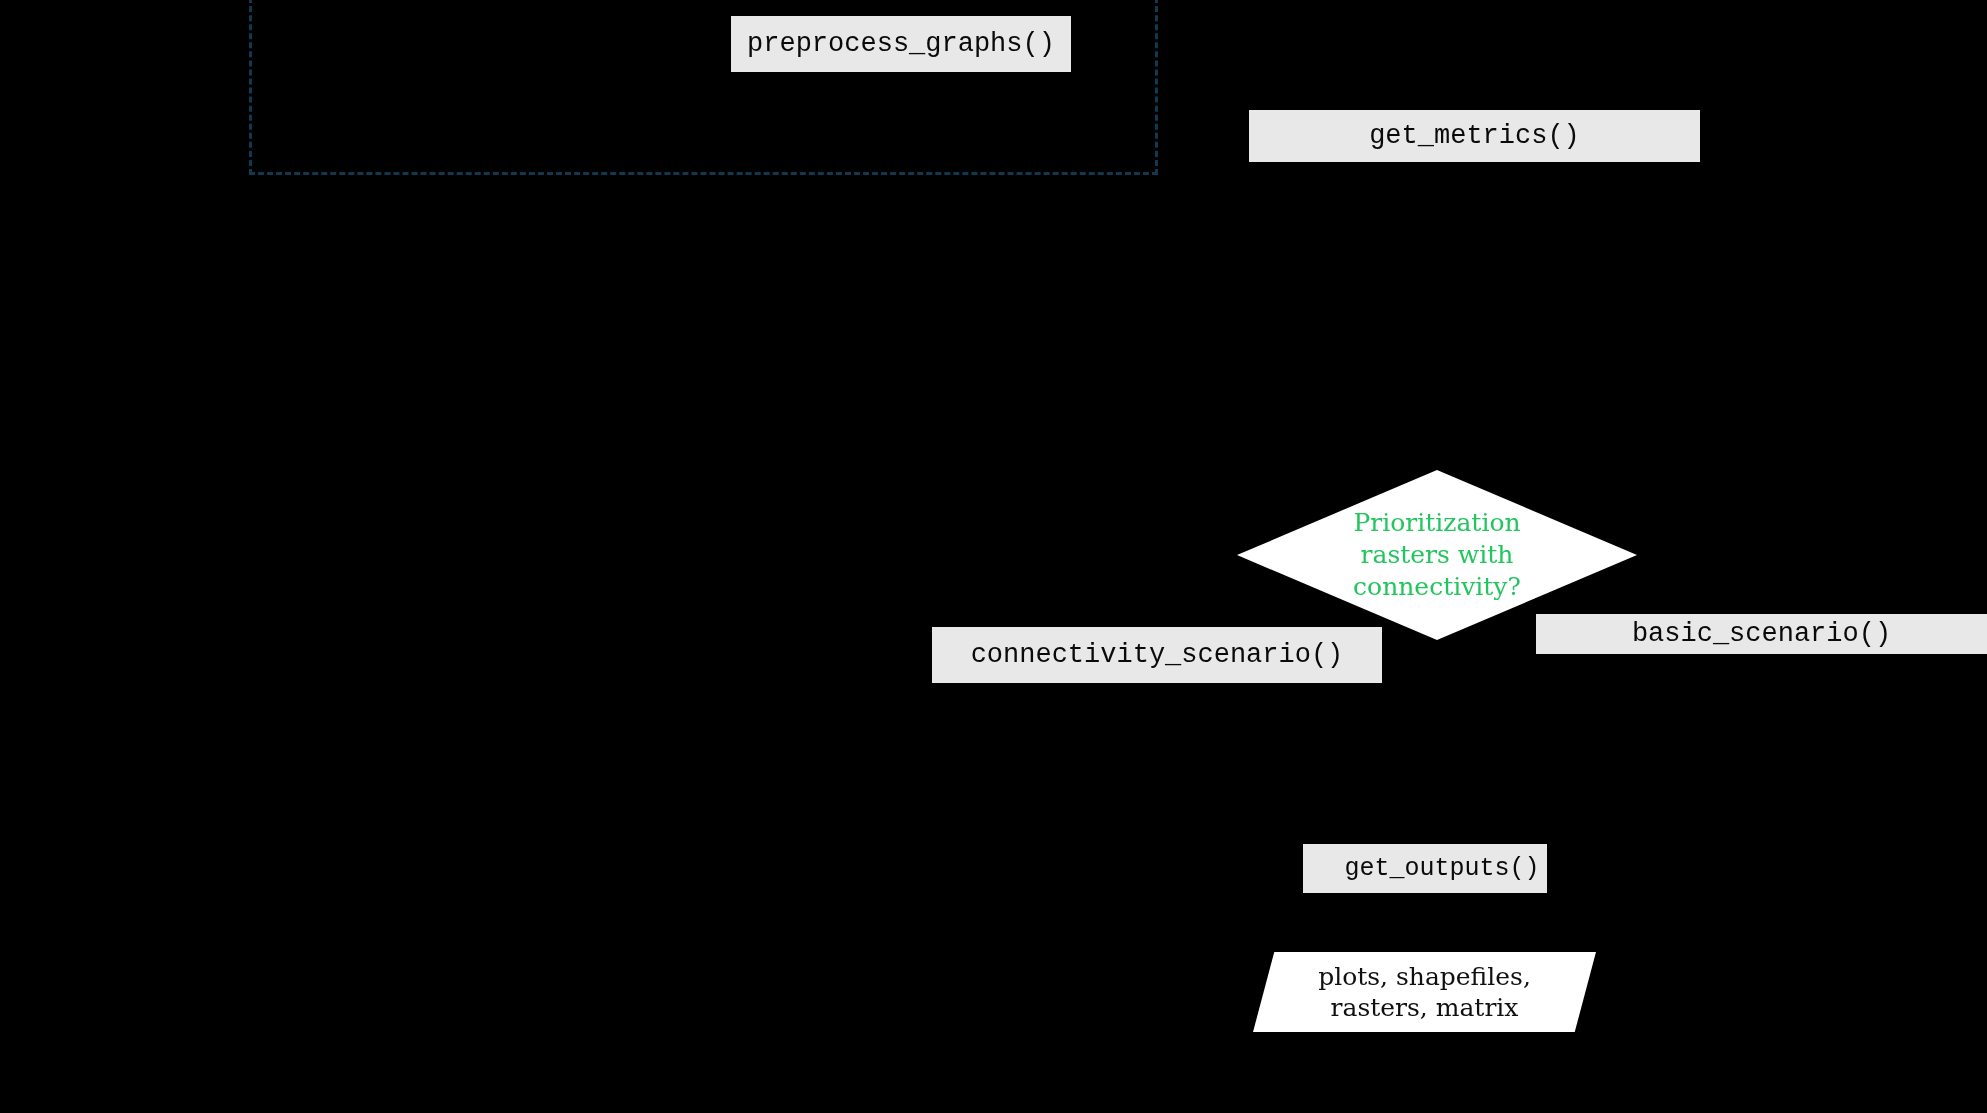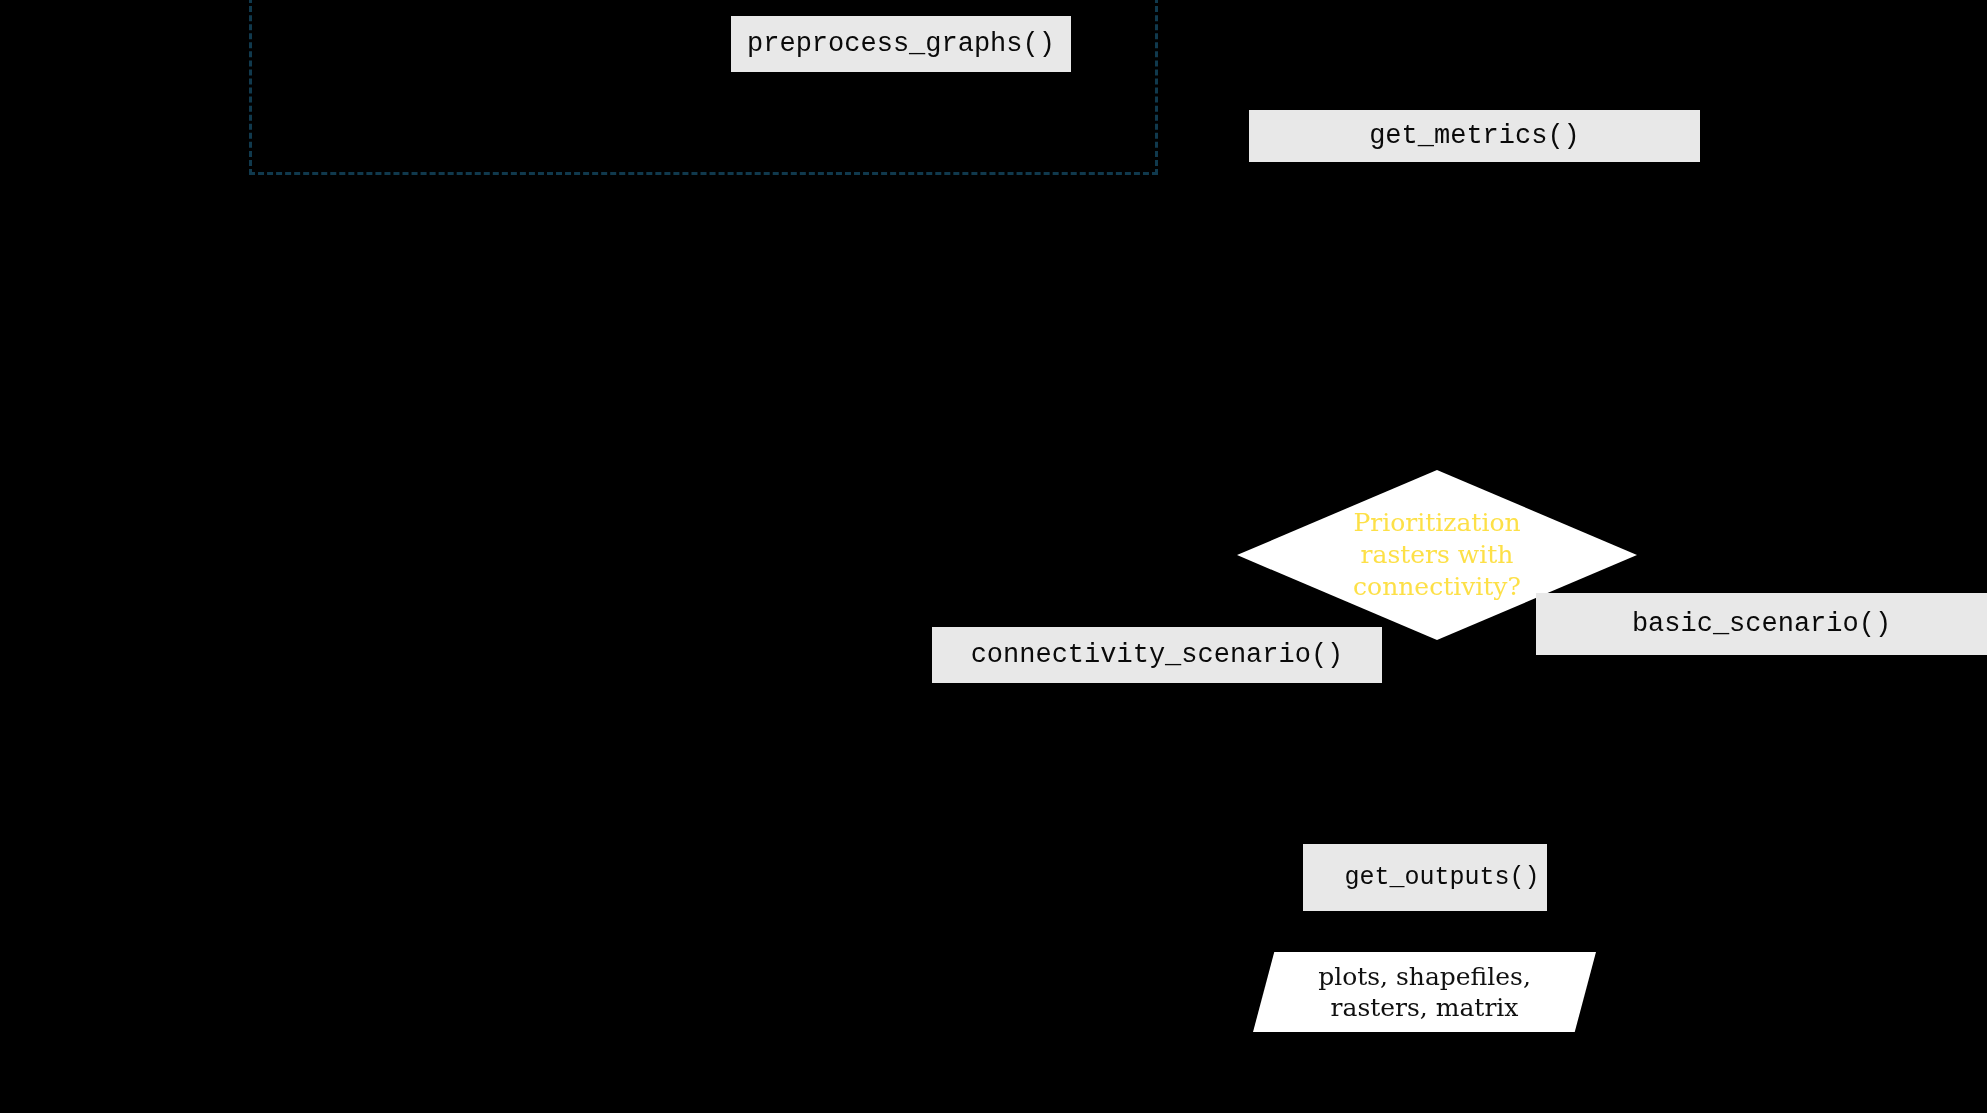--- a/index.html
+++ b/index.html
@@ -49,21 +49,21 @@
     -webkit-clip-path: polygon(50% 0%, 100% 50%, 50% 100%, 0% 50%);
     clip-path: polygon(50% 0%, 100% 50%, 50% 100%, 0% 50%);
   }
   .diamond-label {
     position: absolute;
     inset: 0;
     display: flex;
     flex-direction: column;
     align-items: center;
     justify-content: center;
-    color: #fde047;
+    color: #22c55e;
     font-family: "DejaVu Serif", "Liberation Serif", serif;
     line-height: 1.28;
     text-align: center;
     pointer-events: none;
   }
   .diamond-label span { display: block; }
 
   
   .parallelogram-wrap {
     position: absolute;
@@ -111,25 +111,25 @@
       <span>Prioritization</span>
       <span>rasters with</span>
       <span>connectivity?</span>
     </div>
   </div>
 
   <div class="proc-box" style="left:932px; top:627px; width:450px; height:56px; font-size:27px;">
     <span>connectivity_scenario()</span>
   </div>
 
-  <div class="proc-box" style="left:1536px; top:593px; width:451px; height:62px; font-size:27px;">
+  <div class="proc-box" style="left:1536px; top:614px; width:451px; height:40px; font-size:27px;">
     <span>basic_scenario()</span>
   </div>
 
-  <div class="proc-box" style="left:1303px; top:844px; width:244px; height:67px; font-size:25px;padding-left:34px;">
+  <div class="proc-box" style="left:1303px; top:844px; width:244px; height:49px; font-size:25px;padding-left:34px;">
     <span>get_outputs()</span>
   </div>
 
   <div class="parallelogram-wrap" style="left:1253px; top:952px; width:343px; height:80px;">
     <div class="parallelogram-shape"></div>
     <div class="parallelogram-label" style="font-size:25px;">
       <span>plots, shapefiles,</span>
       <span>rasters, matrix</span>
     </div>
   </div>

